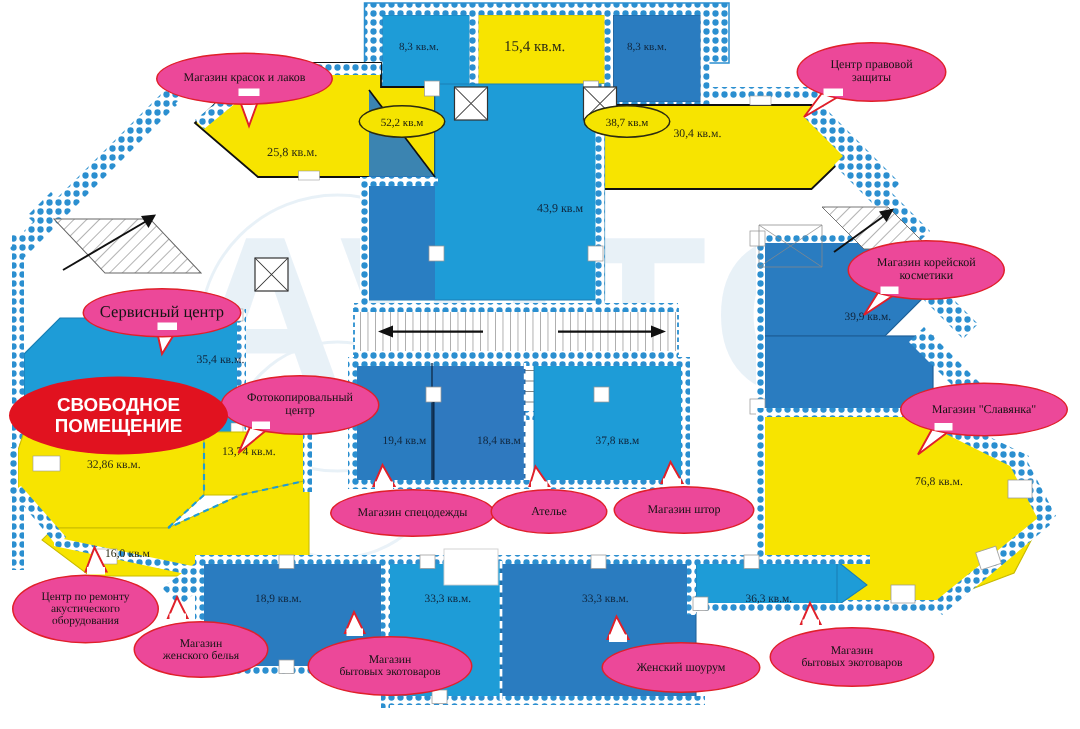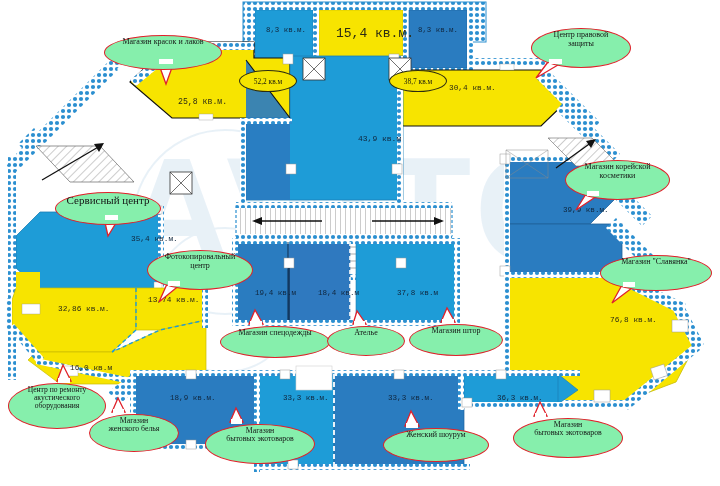--- a/index.html
+++ b/index.html
@@ -8,25 +8,25 @@
     font-family:"Liberation Serif", serif;
     width:720px;height:486px;overflow:hidden;position:relative;
   }
   #plan{position:relative;width:720px;height:486px;background:#ffffff;overflow:hidden;}
   #planSvg{position:absolute;left:0;top:0;width:720px;height:486px;}
 
   
   .callout{
     position:absolute;
     border:1.4px solid #e0202a;
-    background:#86efac;
+    background:#ec4899;
     border-radius:50%;
     color:#141414;
     text-align:center;
-    display:flex;justify-content:center;
+    display:flex;align-items:center;justify-content:center;
     font-family:"Liberation Serif", serif;
     line-height:1.08;
     box-sizing:border-box;
     z-index:40;
     padding:2px 4px;
   }
   .callout span{display:block;width:100%;}
   .freebadge{
     position:absolute;
     background:#e1121f;
@@ -36,21 +36,21 @@
     font-weight:bold;
     text-align:center;
     display:flex;align-items:center;justify-content:center;
     line-height:1.12;
     z-index:60;
     box-shadow:none;
   }
   .arealbl{
     position:absolute;
     color:#13304f;
-    font-family:Liberation Mono, monospace;
+    font-family:Liberation Serif, serif;
     white-space:nowrap;
     z-index:30;
     pointer-events:none;
   }
   .arealbl.dark{color:#10263d;}
   .arealbl.onyellow{color:#2b2b14;}
   .ellipselbl{
     position:absolute;
     border:1.3px solid #2b2b10;
     border-radius:50%;
@@ -332,21 +332,21 @@
       <rect x="288" y="460" width="10" height="9" fill="#ffffff" stroke="#999" stroke-width="0.5"></rect>
       <rect x="462" y="398" width="10" height="9" fill="#ffffff" stroke="#999" stroke-width="0.5"></rect>
 
       <path d="M132 374 L108 392 L120 404 L136 390 Z" fill="url(#dotwall)"></path>
     </g>
 
   </svg>
 
   <div id="areaLayer">
       <div class="arealbl dark" style="left: 266px; top: 26px; font-size: 7.4px;">8,3 кв.м.</div>
-      <div class="arealbl onyellow" style="left: 336px; top: 26px; font-size: 13px;">15,4 кв.м.</div>
+      <div class="arealbl onyellow" style="left: 336px; top: 26px; font-size: 10px;">15,4 кв.м.</div>
       <div class="arealbl dark" style="left: 418px; top: 26px; font-size: 7.4px;">8,3 кв.м.</div>
       <div class="arealbl onyellow" style="left: 178px; top: 97px; font-size: 8.2px;">25,8 кв.м.</div>
       <div class="arealbl onyellow" style="left: 449px; top: 84px; font-size: 7.8px;">30,4 кв.м.</div>
       <div class="arealbl dark" style="left: 358px; top: 134px; font-size: 8px;">43,9 кв.м</div>
       <div class="arealbl dark" style="left: 535px; top: 206px; font-size: 7.6px; margin-left: 28px;">39,9 кв.м.</div>
       <div class="arealbl dark" style="left: 131px; top: 235px; font-size: 7.8px;">35,4 кв.м.</div>
       <div class="arealbl onyellow" style="left: 58px; top: 305px; font-size: 7.8px;">32,86 кв.м.</div>
       <div class="arealbl onyellow" style="left: 148px; top: 296px; font-size: 7.8px;">13,74 кв.м.</div>
       <div class="arealbl onyellow" style="left: 70px; top: 364px; font-size: 7.8px;">16,0 кв.м</div>
       <div class="arealbl dark" style="left: 255px; top: 289px; font-size: 7.6px;">19,4 кв.м</div>
@@ -464,21 +464,21 @@
       </svg>
       <div class="callout" style="left: 205px; top: 424px; width: 110px; height: 40px; font-size: 7.8px;">
         <div>
           <span>Магазин</span>
           <span>бытовых экотоваров</span>
         </div>
       </div>
       <svg width="26" height="27" viewBox="399 405 26 27" style="position: absolute; left: 399px; top: 405px; z-index: 38;">
         <path d="M405 426 L411 411 L419 426 Z" fill="#ffffff" stroke="#e0202a" stroke-width="1.3"></path>
       </svg>
-      <div class="callout" style="left: 383px; top: 428px; width: 106px; height: 34px; font-size: 8px;">
+      <div class="callout" style="left: 401px; top: 428px; width: 106px; height: 34px; font-size: 8px;">
         <div>
           <span>Женский шоурум</span>
         </div>
       </div>
       <svg width="25" height="26" viewBox="528 396 25 26" style="position: absolute; left: 528px; top: 396px; z-index: 38;">
         <path d="M534 416 L540 402 L547 416 Z" fill="#ffffff" stroke="#e0202a" stroke-width="1.3"></path>
       </svg>
       <div class="callout" style="left: 513px; top: 418px; width: 110px; height: 40px; font-size: 7.8px;">
         <div>
           <span>Магазин</span>
@@ -494,14 +494,20 @@
       <div style="position: absolute; left: 250px; top: 321px; width: 12px; height: 5px; background: rgb(255, 255, 255); z-index: 41;"></div>
       <div style="position: absolute; left: 354px; top: 321px; width: 11px; height: 5px; background: rgb(255, 255, 255); z-index: 41;"></div>
       <div style="position: absolute; left: 442px; top: 319px; width: 12px; height: 5px; background: rgb(255, 255, 255); z-index: 41;"></div>
       <div style="position: absolute; left: 58px; top: 378px; width: 12px; height: 5px; background: rgb(255, 255, 255); z-index: 41;"></div>
       <div style="position: absolute; left: 113px; top: 409px; width: 11px; height: 5px; background: rgb(255, 255, 255); z-index: 41;"></div>
       <div style="position: absolute; left: 231px; top: 419px; width: 11px; height: 5px; background: rgb(255, 255, 255); z-index: 41;"></div>
       <div style="position: absolute; left: 406px; top: 423px; width: 12px; height: 5px; background: rgb(255, 255, 255); z-index: 41;"></div>
       <div style="position: absolute; left: 535px; top: 413px; width: 11px; height: 5px; background: rgb(255, 255, 255); z-index: 41;"></div>
     </div>
 
+  <div class="freebadge" id="freeBadge" style="left:6px;top:251px;width:146px;height:52px;font-size:12.5px;">
+    <div>
+      <div>СВОБОДНОЕ</div>
+      <div>ПОМЕЩЕНИЕ</div>
+    </div>
+  </div>
 
 </div>
 
 </body></html>

